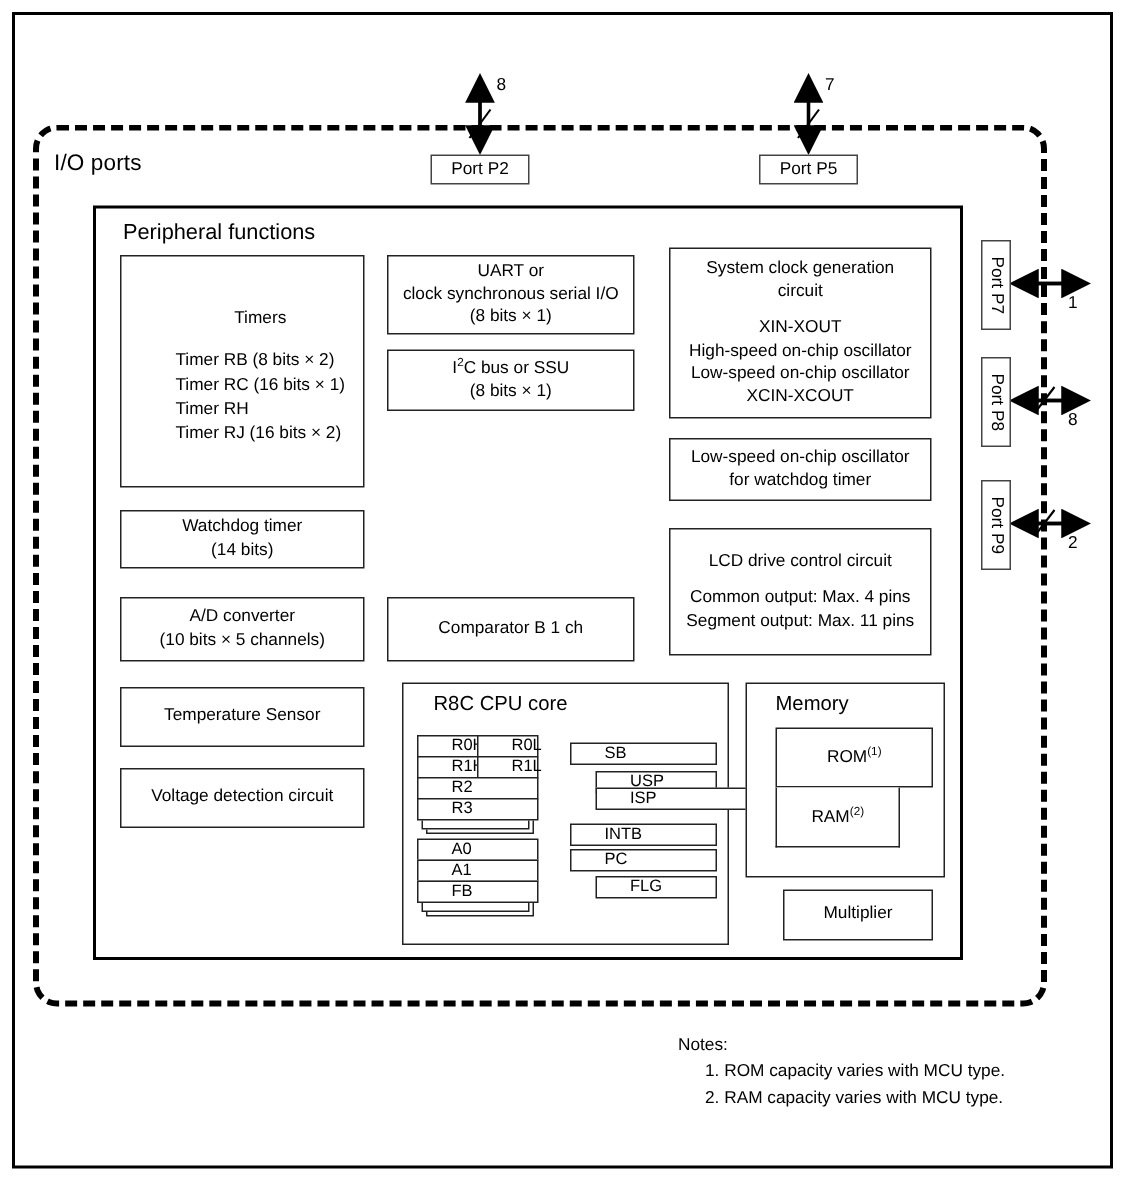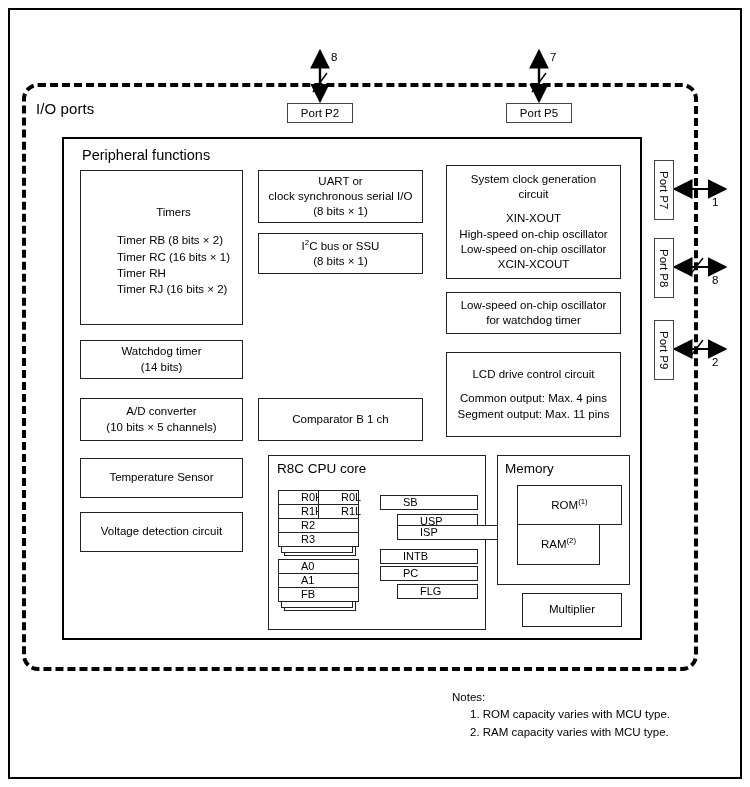--- a/index.html
+++ b/index.html
@@ -84,20 +84,21 @@
 
   
   .sect {
     position: absolute;
     border: 1.3px solid #222;
     background: #fff;
   }
   .sect-title {
     position: absolute;
     font-size: 13.5px;
+    margin-left: 12px;
   }
 
   
   .reg {
     position: absolute;
     border: 1.2px solid #222;
     background: #fff;
     font-size: 11px;
     line-height: 1;
     display: flex;

